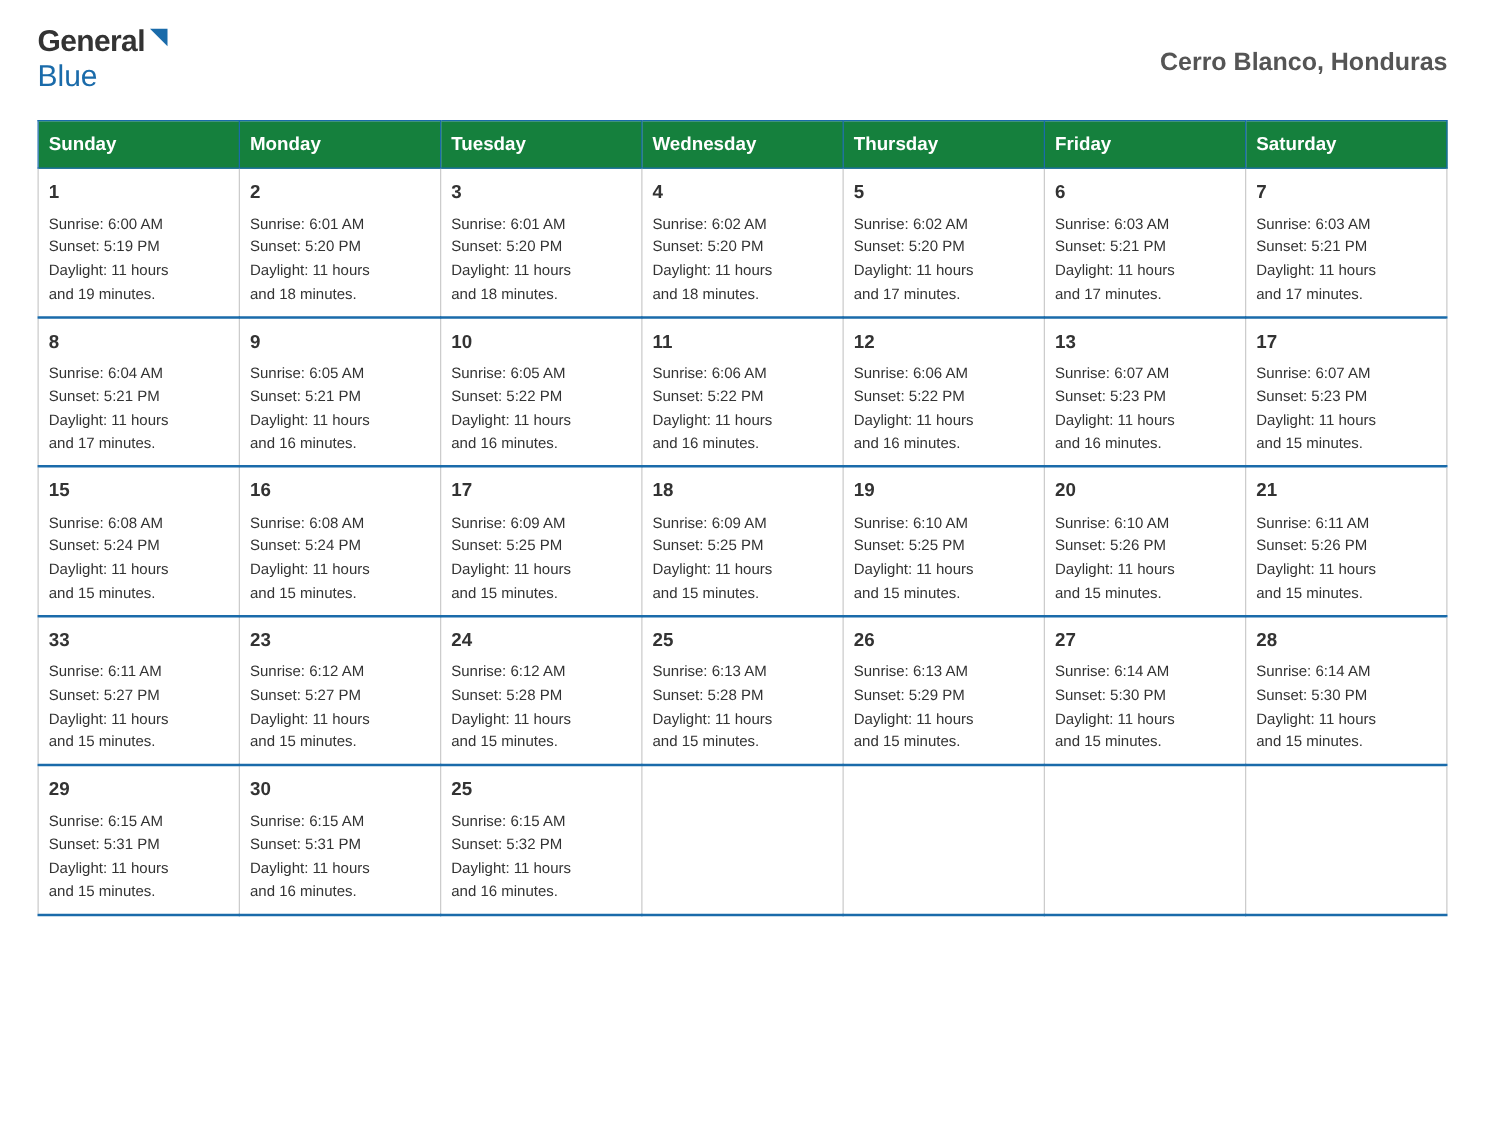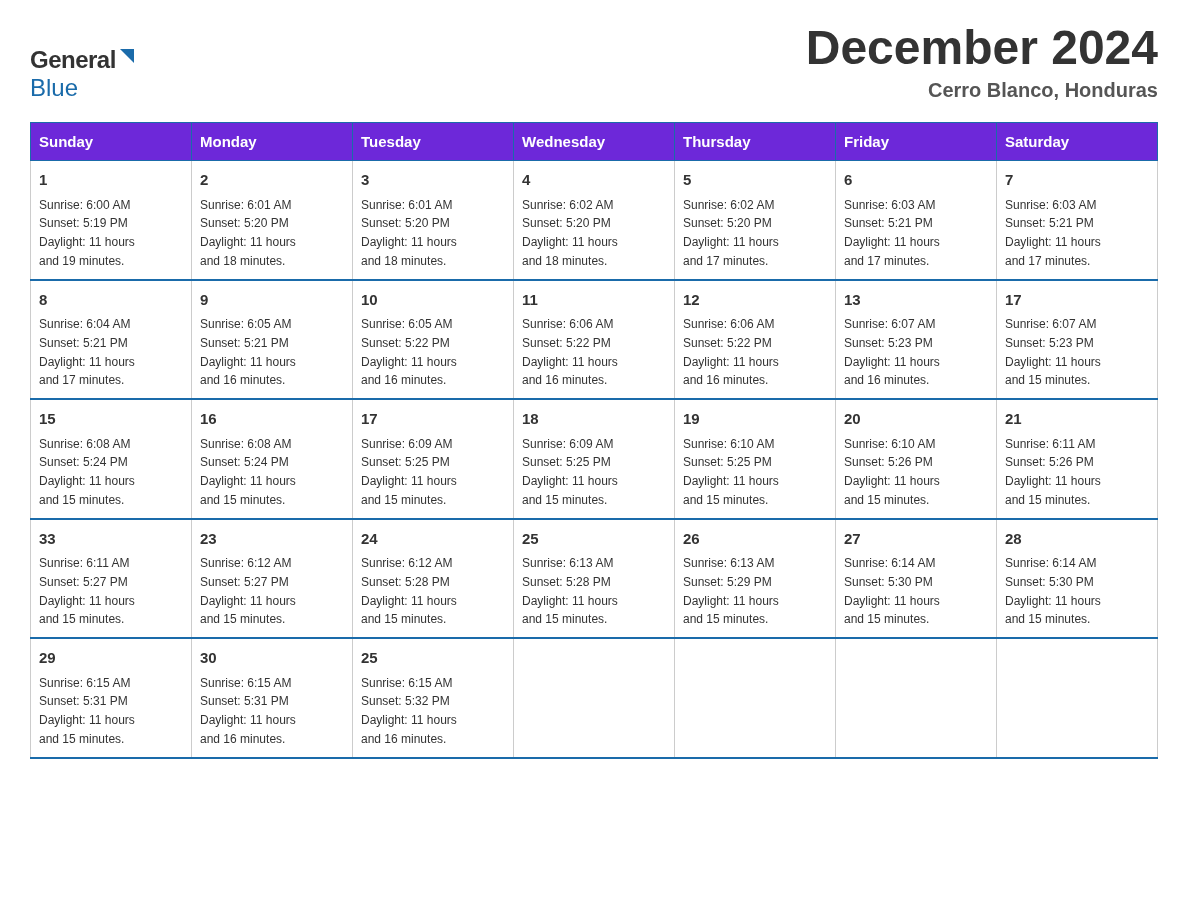--- a/index.html
+++ b/index.html
@@ -5,21 +5,21 @@
     * { box-sizing: border-box; margin: 0; padding: 0; }
     body {
       font-family: Arial, sans-serif;
       background: #fff;
       color: #333;
       padding: 20px 30px;
     }
     .header {
       display: flex;
       justify-content: space-between;
-      align-items: flex-end;
+      align-items: center;
       margin-bottom: 20px;
     }
     .logo {
       display: flex;
       flex-direction: column;
       align-items: flex-start;
     }
     .title-section {
       text-align: right;
     }
@@ -33,21 +33,21 @@
       color: #555;
       margin-top: 4px;
       font-weight: bold;
     }
     table {
       width: 100%;
       border-collapse: collapse;
       table-layout: fixed;
     }
     thead th {
-      background-color: #6d28d9;
+      background-color: #15803d;
       color: #fff;
       padding: 10px 8px;
       font-size: 15px;
       font-weight: bold;
       text-align: left;
       border: 1px solid #1a6baa;
     }
     tbody td {
       vertical-align: top;
       padding: 8px;
@@ -102,21 +102,20 @@
       <span class="logo-general">General</span>
       <span class="logo-arrow">
         <svg width="22" height="22" viewBox="0 0 22 22">
           <polygon points="4,4 18,4 18,18" fill="#1a6baa"></polygon>
         </svg>
       </span>
     </div>
     <div class="logo-blue-word">Blue</div>
   </div>
   <div class="title-section">
-    <div class="month-year">December 2024</div>
     <div class="location">Cerro Blanco, Honduras</div>
   </div>
 </div>
 
 <table>
   <thead>
     <tr>
       <th>Sunday</th>
       <th>Monday</th>
       <th>Tuesday</th>

